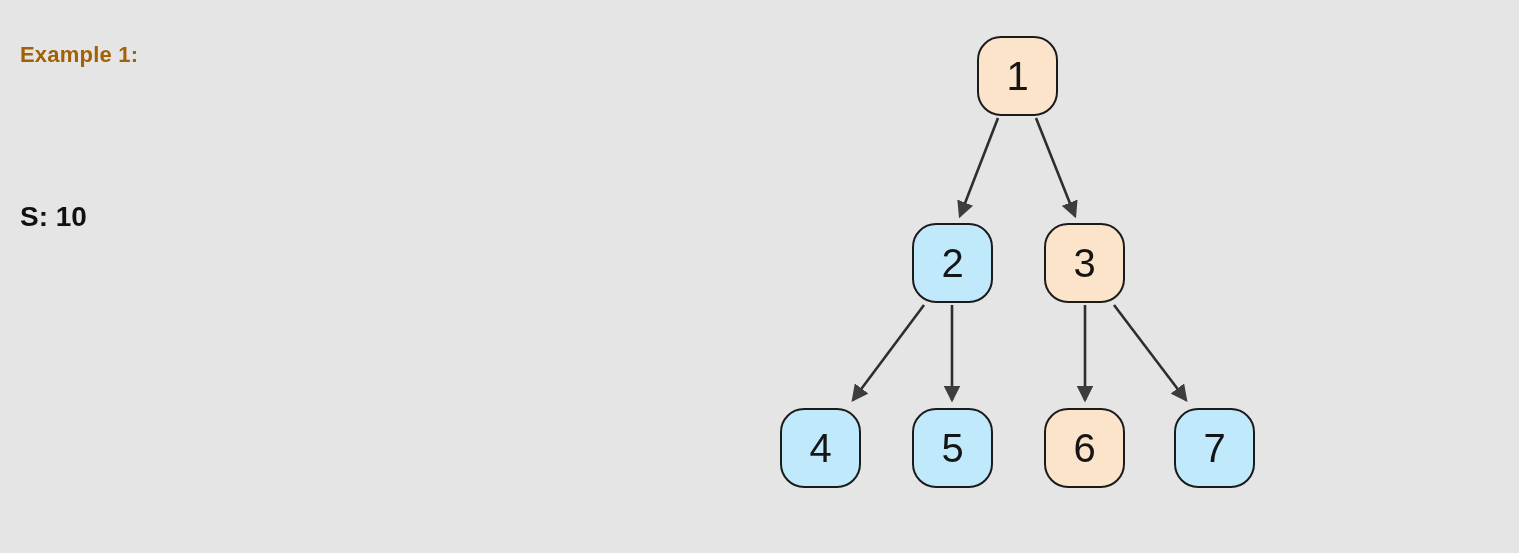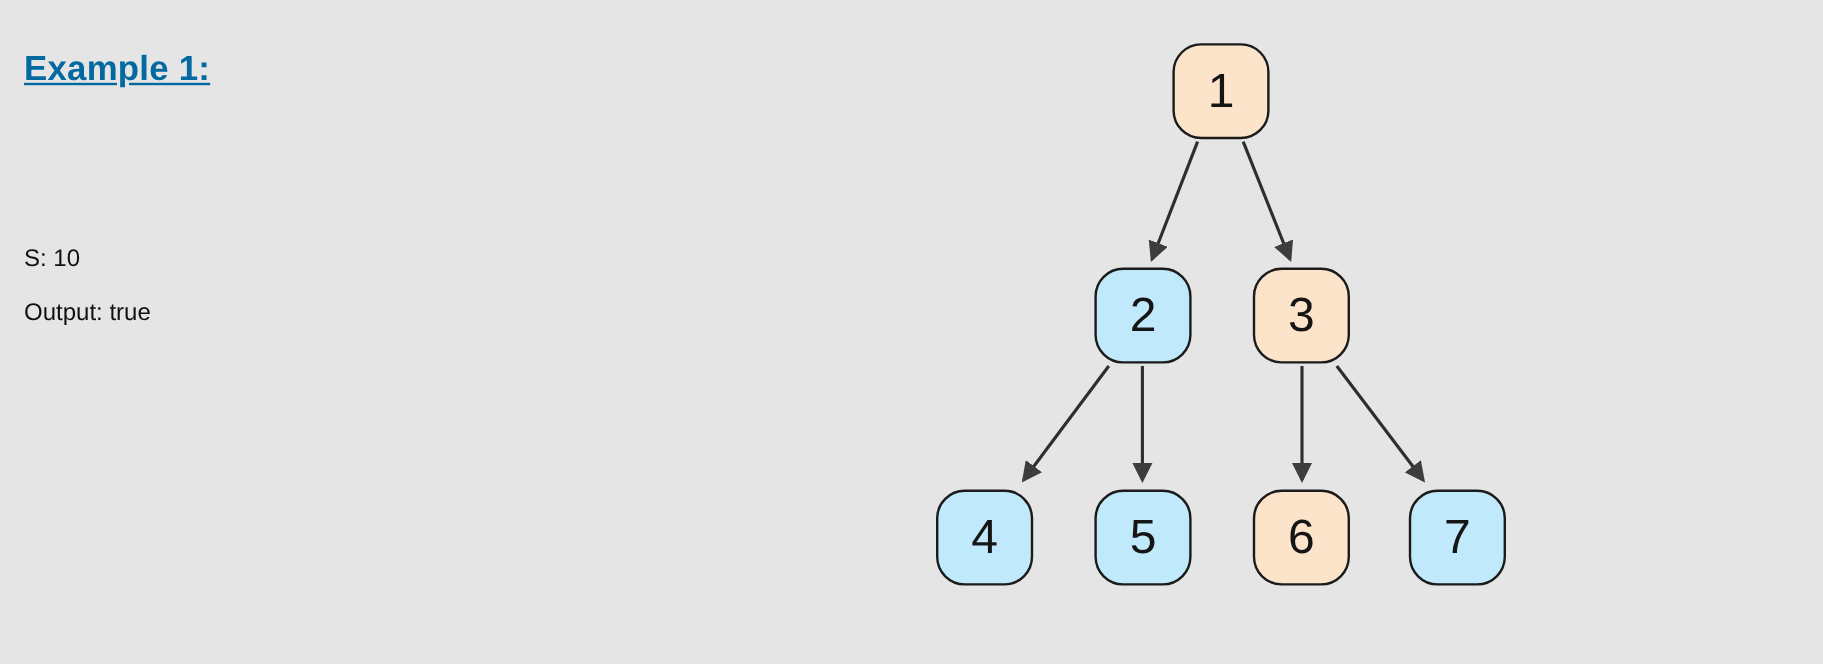--- a/index.html
+++ b/index.html
@@ -15,34 +15,34 @@
   }
   .canvas {
     position: relative;
     width: 1519px;
     height: 553px;
   }
   .example-title {
     position: absolute;
     left: 20px;
     top: 42px;
-    font-size: 29px;
+    font-size: 22px;
     font-weight: 700;
-    color: #0369a1;
+    color: #a16207;
     letter-spacing: 0.2px;
-    text-decoration: underline;
   }
   .example-lines {
     position: absolute;
     left: 20px;
     top: 194px;
-    font-size: 20px;
+    font-size: 28px;
     line-height: 45px;
     color: #111;
     white-space: nowrap;
+    font-weight: bold;
   }
   .tree-node {
     position: absolute;
     width: 81px;
     height: 80px;
     box-sizing: border-box;
     border: 2px solid #1b1b1b;
     border-radius: 24px;
     display: flex;
     align-items: center;
@@ -67,21 +67,20 @@
 </style>
 </head>
 <body style="background: rgb(229, 229, 229);">
 
 <div class="canvas">
 
   <div class="example-title">Example 1:</div>
 
   <div class="example-lines">
     <div>S: 10</div>
-    <div>Output: true</div>
   </div>
 
   <svg class="edges-svg" width="1519" height="553" viewBox="0 0 1519 553">
     <defs>
       <marker id="arrowhead" viewBox="0 0 10 10" refX="8.5" refY="5" markerWidth="6.5" markerHeight="6.5" orient="auto-start-reverse">
         <path d="M 0 0 L 10 5 L 0 10 z" fill="#3d3d3d"></path>
       </marker>
     </defs>
     <line x1="998" y1="118" x2="960" y2="216" stroke="#2e2e2e" stroke-width="2.6" marker-end="url(#arrowhead)"></line>
     <line x1="1036" y1="118" x2="1075" y2="216" stroke="#2e2e2e" stroke-width="2.6" marker-end="url(#arrowhead)"></line>

